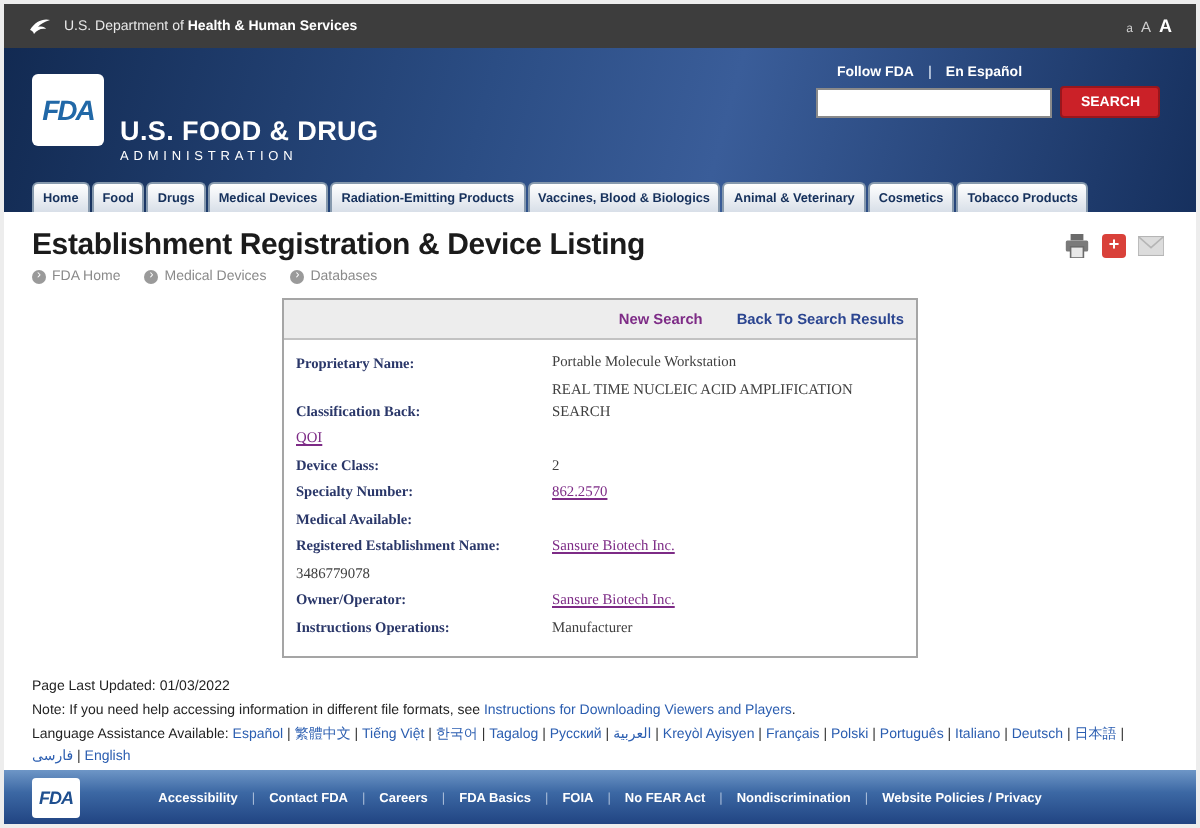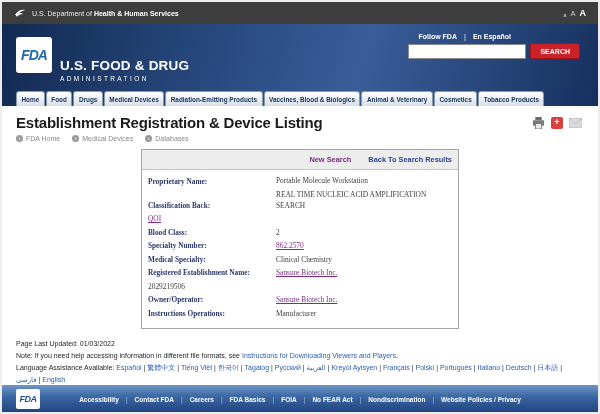--- a/index.html
+++ b/index.html
@@ -186,41 +186,40 @@
           <div class="row">
             <span class="label">Classification Back:</span>
             <span class="value">REAL TIME NUCLEIC ACID AMPLIFICATION SEARCH</span>
           </div>
 
           <div class="row">
             <span class="value link">QOI</span>
           </div>
 
           <div class="row">
-            <span class="label">Blood Class:</span>
+            <span class="label">Device Class:</span>
             <span class="value">2</span>
           </div>
 
           <div class="row">
             <span class="label">Specialty Number:</span>
             <span class="value link">862.2570</span>
           </div>
 
           <div class="row">
-            <span class="label">Medical Specialty:</span>
-            <span class="value">Clinical Chemistry</span>
+            <span class="label">Medical Available:</span>
           </div>
 
           <div class="row">
             <span class="label">Registered Establishment Name:</span>
             <span class="value link">Sansure Biotech Inc.</span>
           </div>
 
           <div class="row">
-            <span class="value">2029219506</span>
+            <span class="value">3486779078</span>
           </div>
 
           <div class="row">
             <span class="label">Owner/Operator:</span>
             <span class="value link">Sansure Biotech Inc.</span>
           </div>
 
 
           <div class="row">
             <span class="label">Instructions Operations:</span>

